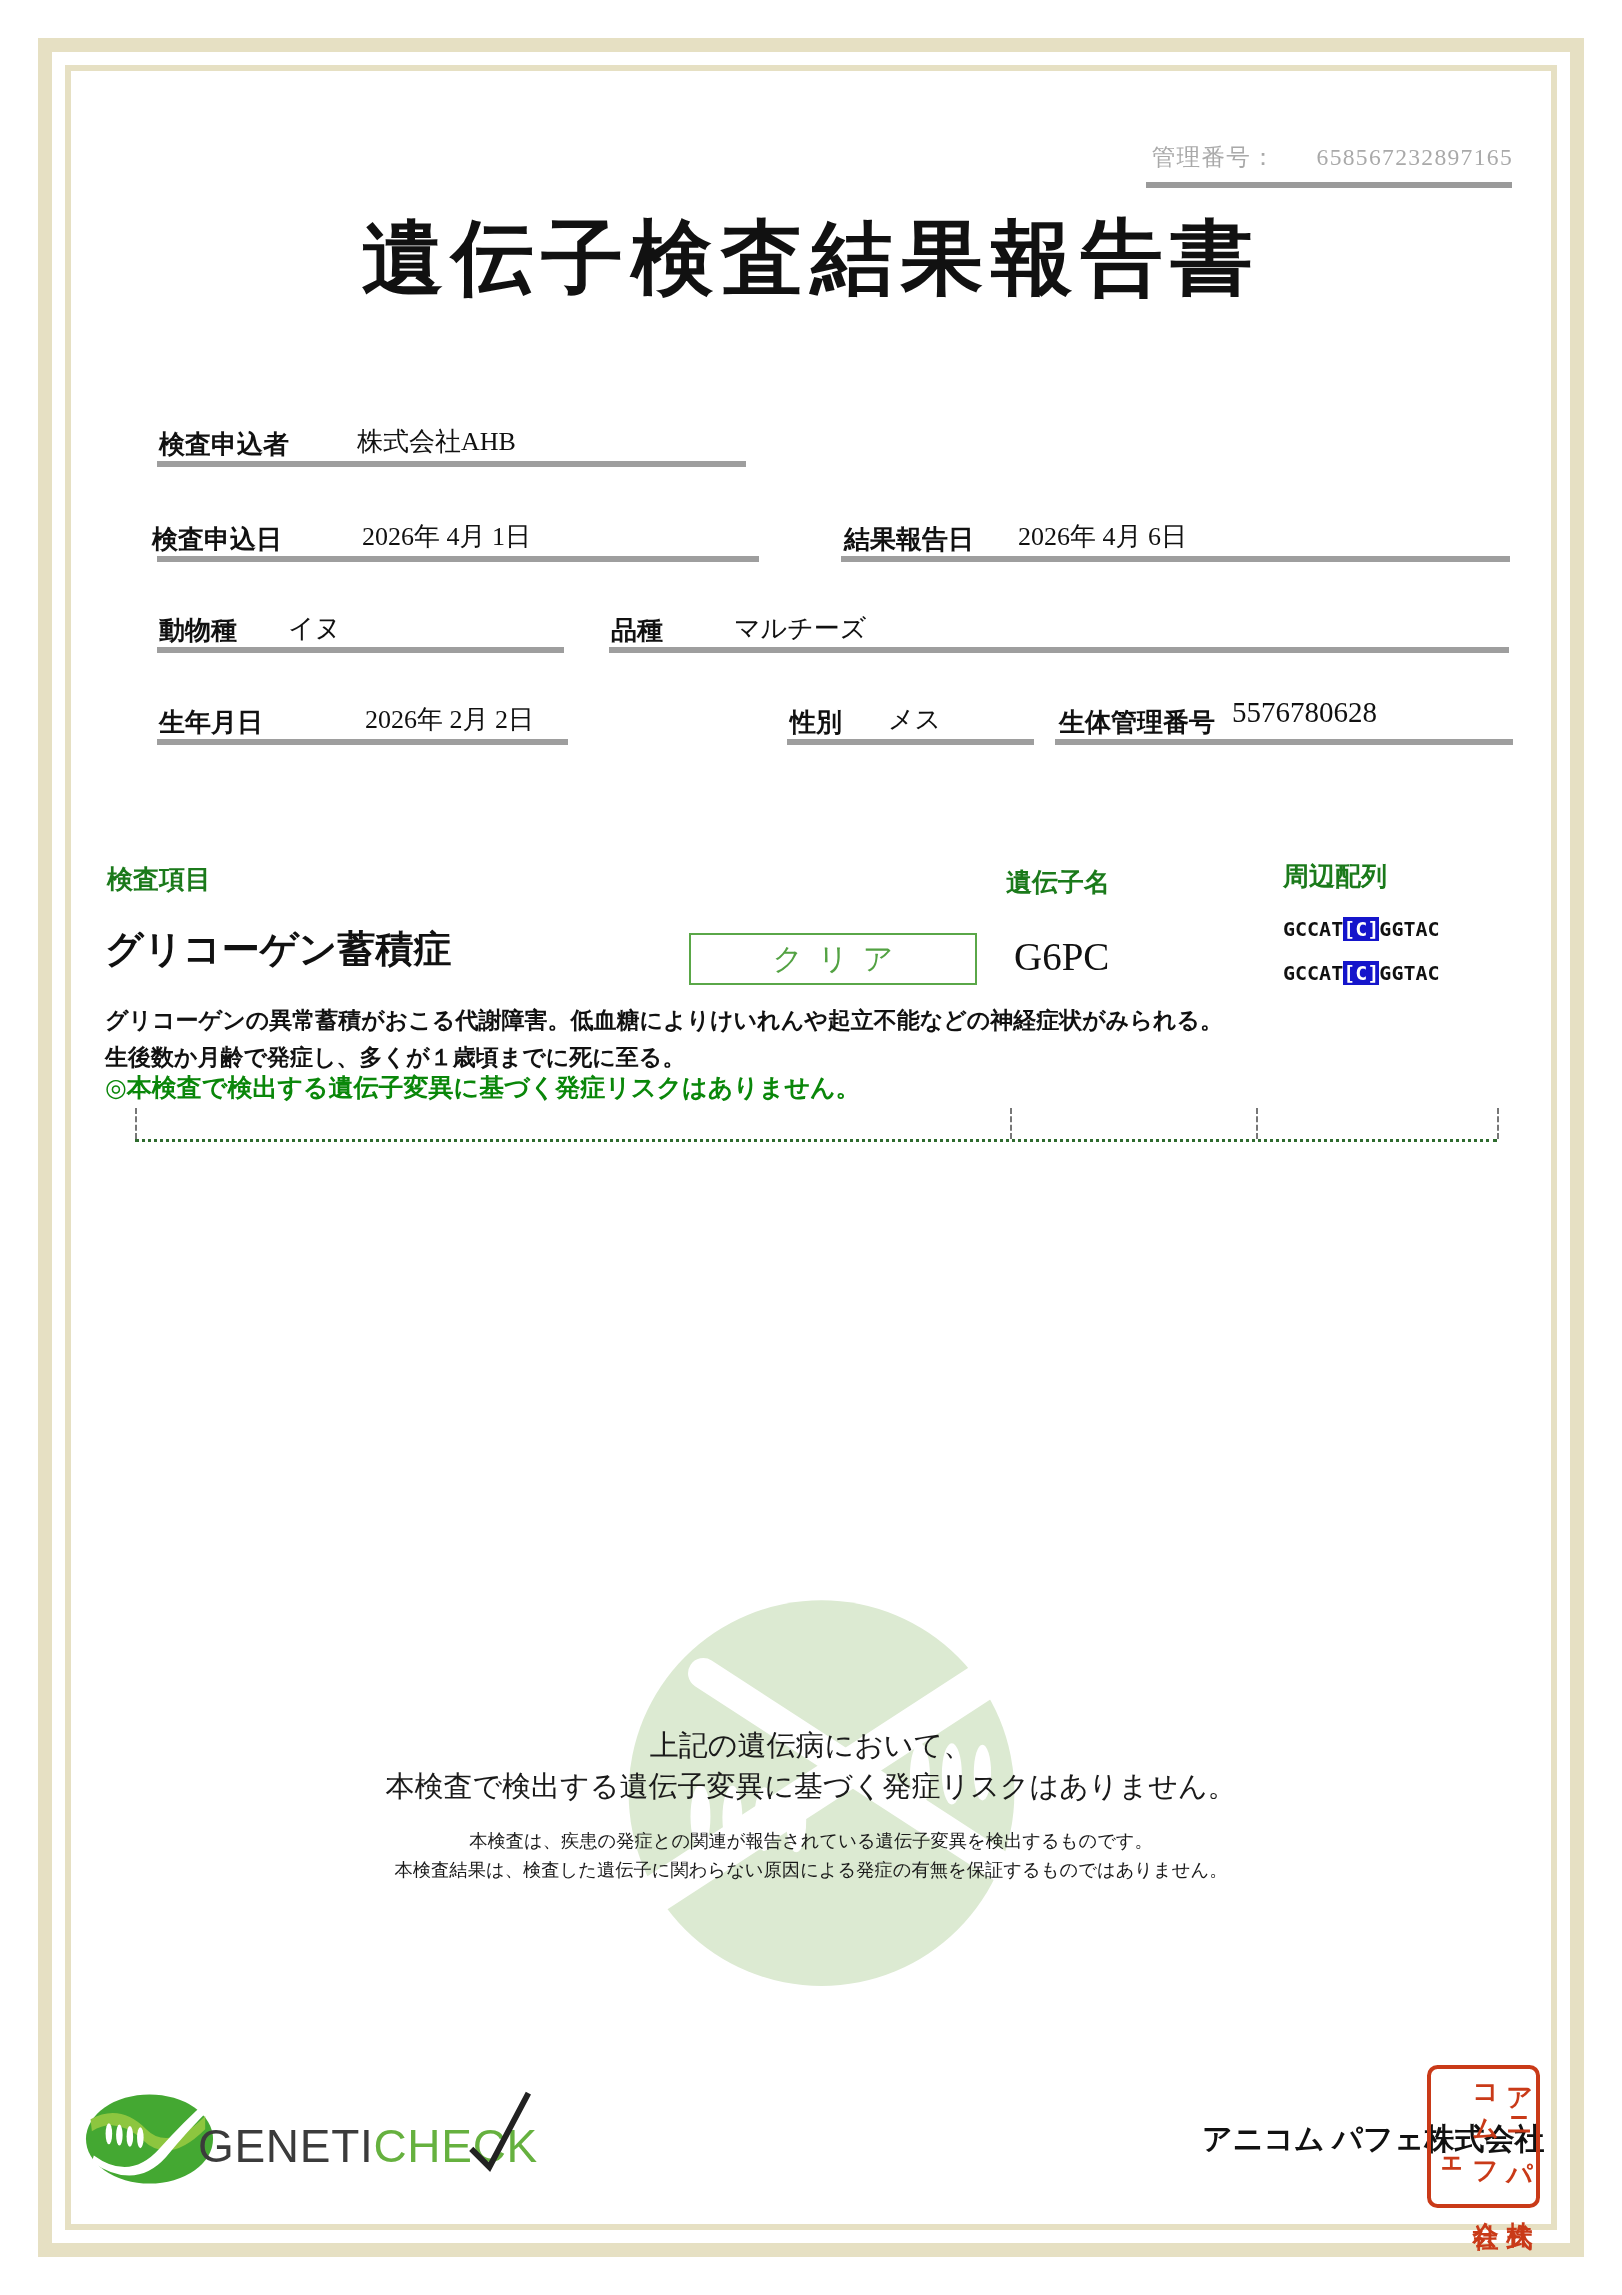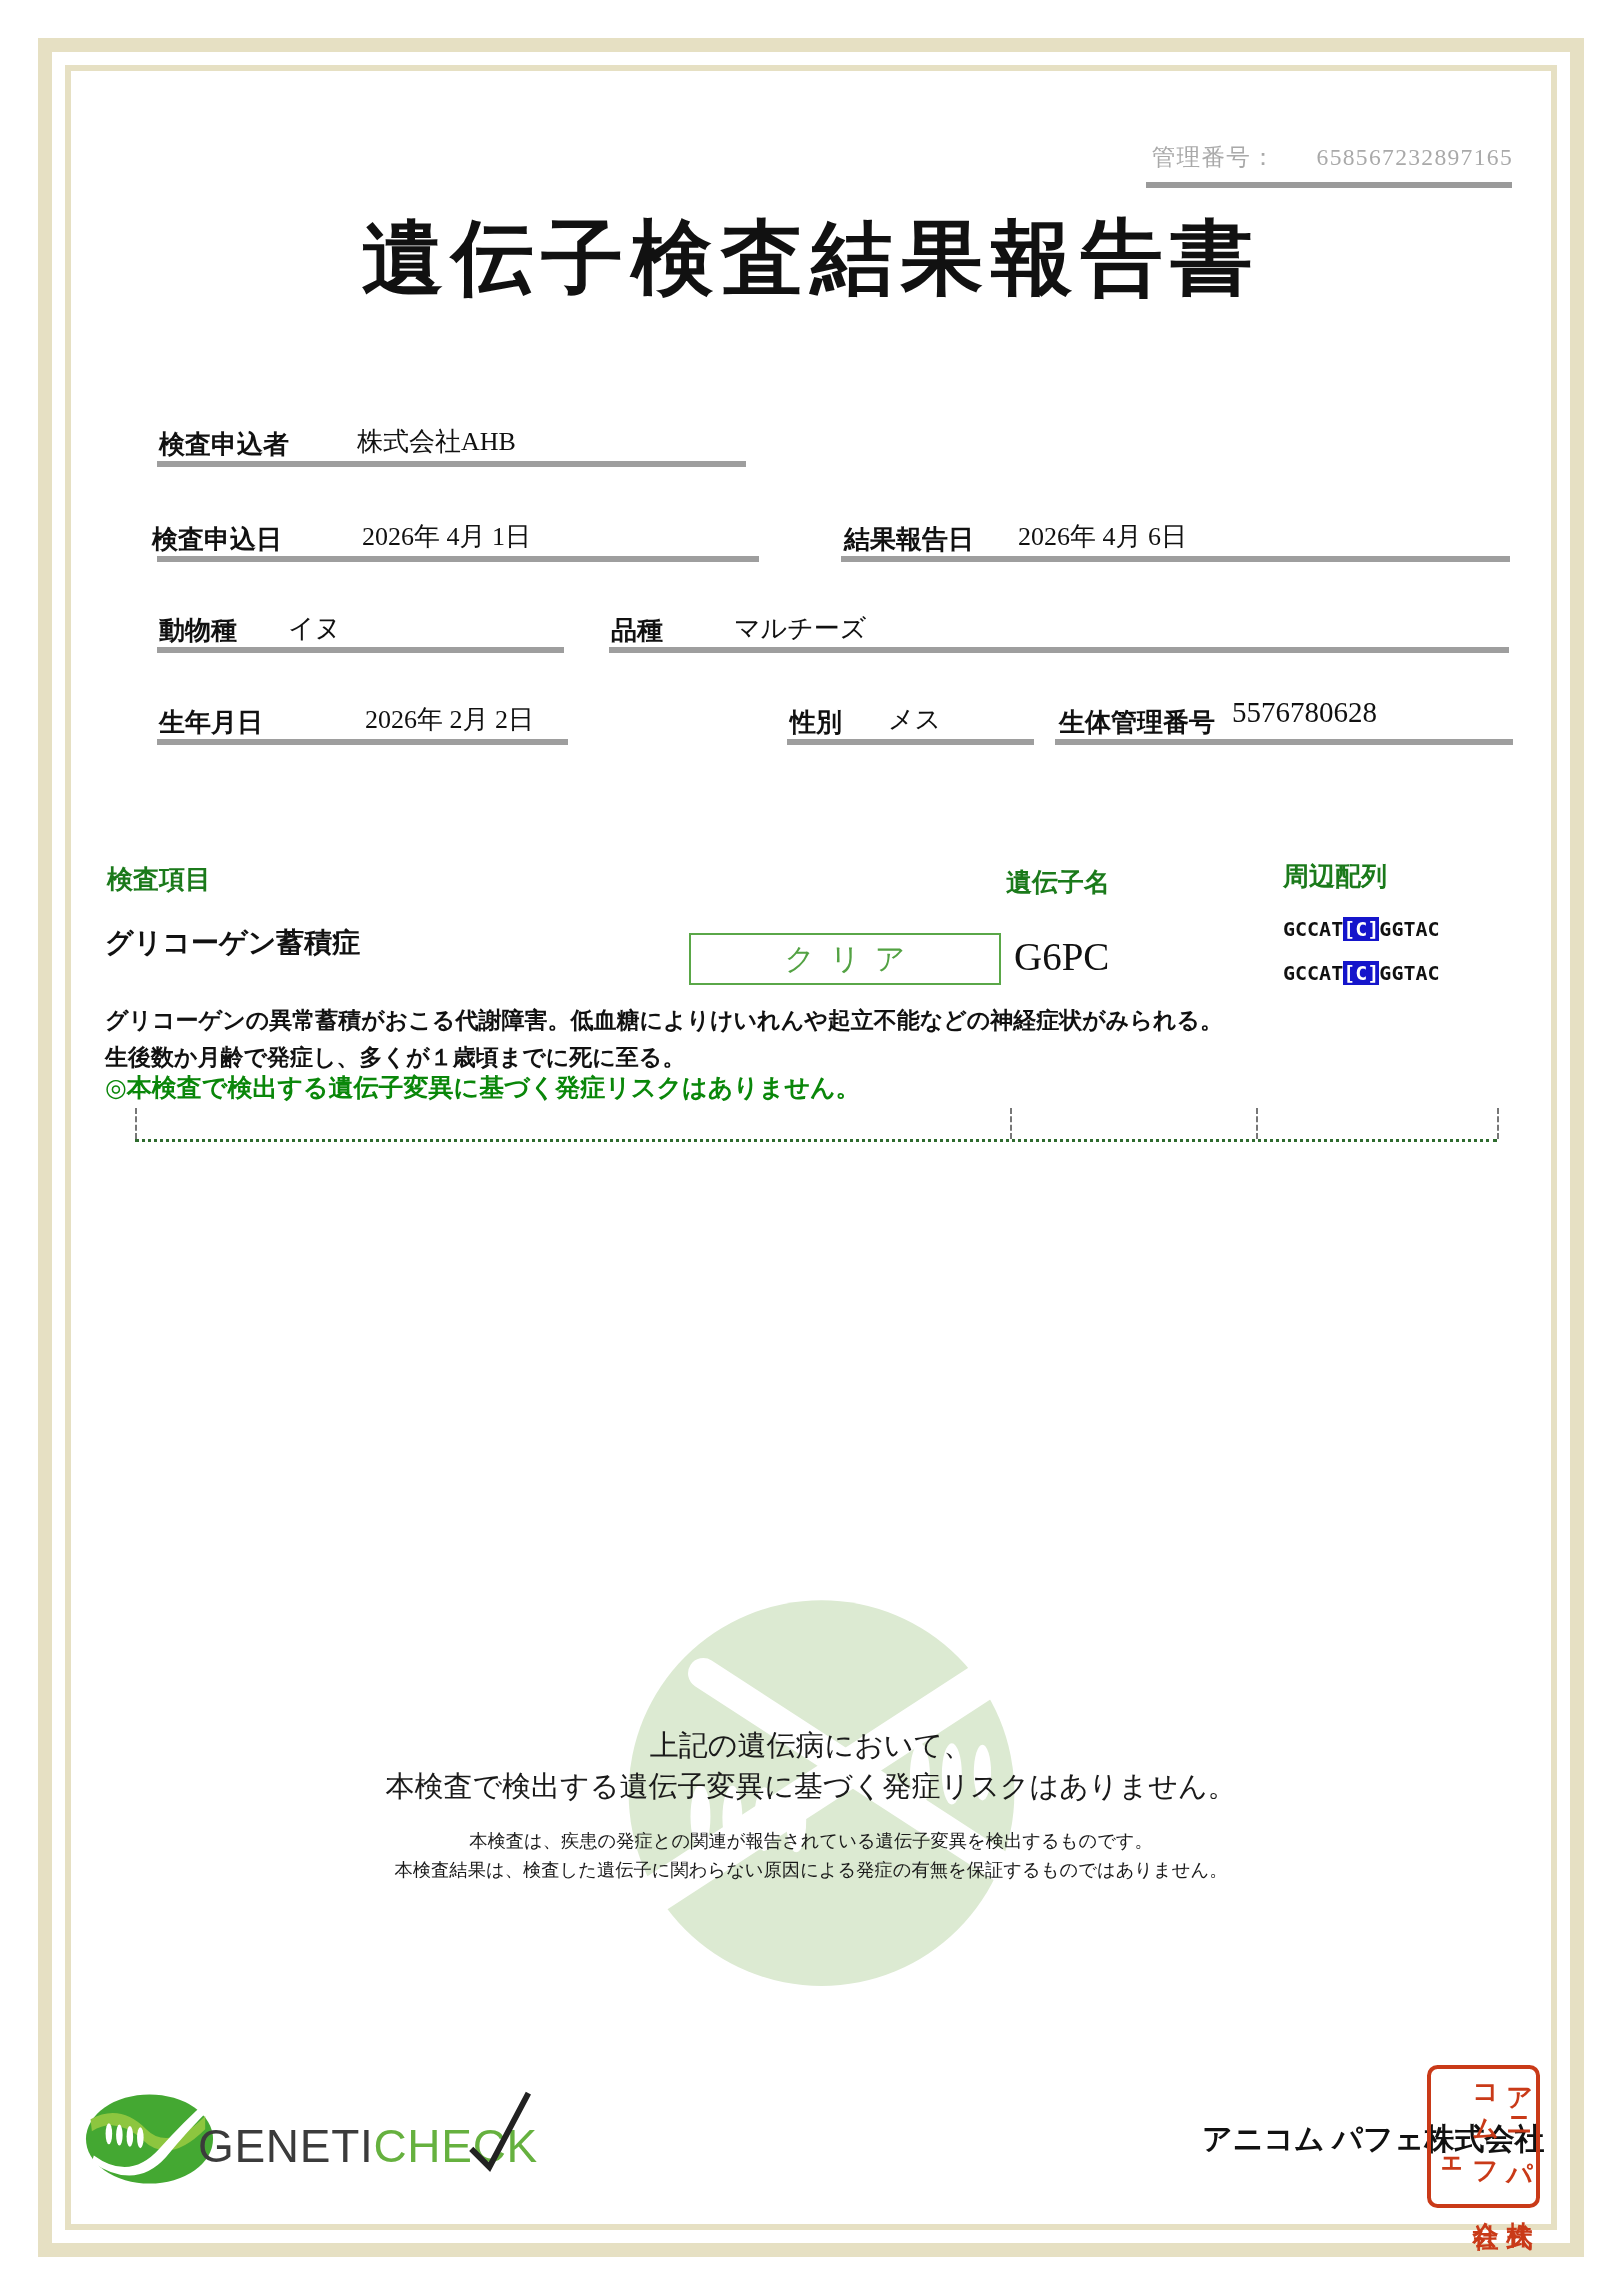--- a/index.html
+++ b/index.html
@@ -10,21 +10,21 @@
                border:14.4px solid #e6e0c3;pointer-events:none;}
   .frame-inner{position:absolute;left:65px;top:65px;right:65px;bottom:65px;
                border:6.5px solid #e6e0c3;pointer-events:none;}
   .abs{position:absolute;}
   .uline{position:absolute;height:5.9px;background:#9e9e9e;}
   .lbl{font-weight:bold;font-size:26px;white-space:nowrap;}
   .val{font-size:26px;white-space:nowrap;}
   .green-h{color:#1b7a1b;font-weight:bold;font-size:26px;white-space:nowrap;}
   .ctrl{color:#a9a9a9;font-size:23.6px;letter-spacing:1.3px;white-space:nowrap;}
   .title{left:0;right:0;text-align:center;font-size:82px;font-weight:bold;letter-spacing:7.9px;white-space:nowrap;}
-  .disease{font-size:28px;font-weight:bold;white-space:nowrap;}
+  .disease{font-size:38px;font-weight:bold;white-space:nowrap;}
   .result-box{display:flex;align-items:center;justify-content:center;
               border:2.6px solid #5aa748;box-sizing:border-box;}
   .result-txt{color:#53a243;font-size:30px;letter-spacing:14.4px;padding-left:14.4px;white-space:nowrap;}
   .gene{font-size:39px;white-space:nowrap;}
   .seq{font-family:"DejaVu Sans Mono","Liberation Mono",monospace;font-size:20px;font-weight:bold;white-space:nowrap;}
   .seq .variant{background:#1515cb;color:#ffffff;}
   .desc{font-size:23px;font-weight:600;white-space:nowrap;}
   .risk{font-size:25px;font-weight:bold;color:#0a870a;white-space:nowrap;}
   .tick{position:absolute;width:0;height:31px;border-left:2px dashed #777;}
   .dotline{position:absolute;height:0;border-top:3.3px dotted #2e6b2e;}
@@ -99,21 +99,21 @@
   <div class="uline" style="top:739px;left:787px;width:247px;"></div>
   <div class="abs lbl" style="left:1059px;top:705px;">生体管理番号</div>
   <div class="abs val" style="left:1232px;top:696px;font-size:29px;">5576780628</div>
   <div class="uline" style="top:739px;left:1055px;width:458px;"></div>
 
   <div class="abs green-h" style="left:107px;top:862px;">検査項目</div>
   <div class="abs green-h" style="left:1006px;top:865px;">遺伝子名</div>
   <div class="abs green-h" style="left:1283px;top:859px;">周辺配列</div>
 
   <div class="abs disease" style="left:105px;top:924px;">グリコーゲン蓄積症</div>
-  <div class="abs result-box" style="left:689px;top:933px;width:312px;height:52px;">
+  <div class="abs result-box" style="left:689px;top:933px;width:288px;height:52px;">
     <span class="result-txt">クリア</span>
   </div>
   <div class="abs gene" style="left:1014px;top:934px;">G6PC</div>
 
   <div class="abs seq" style="left:1283px;top:917px;">
     <span>GCCAT</span><span class="variant">[C]</span><span>GGTAC</span>
   </div>
   <div class="abs seq" style="left:1283px;top:961px;">
     <span>GCCAT</span><span class="variant">[C]</span><span>GGTAC</span>
   </div>

